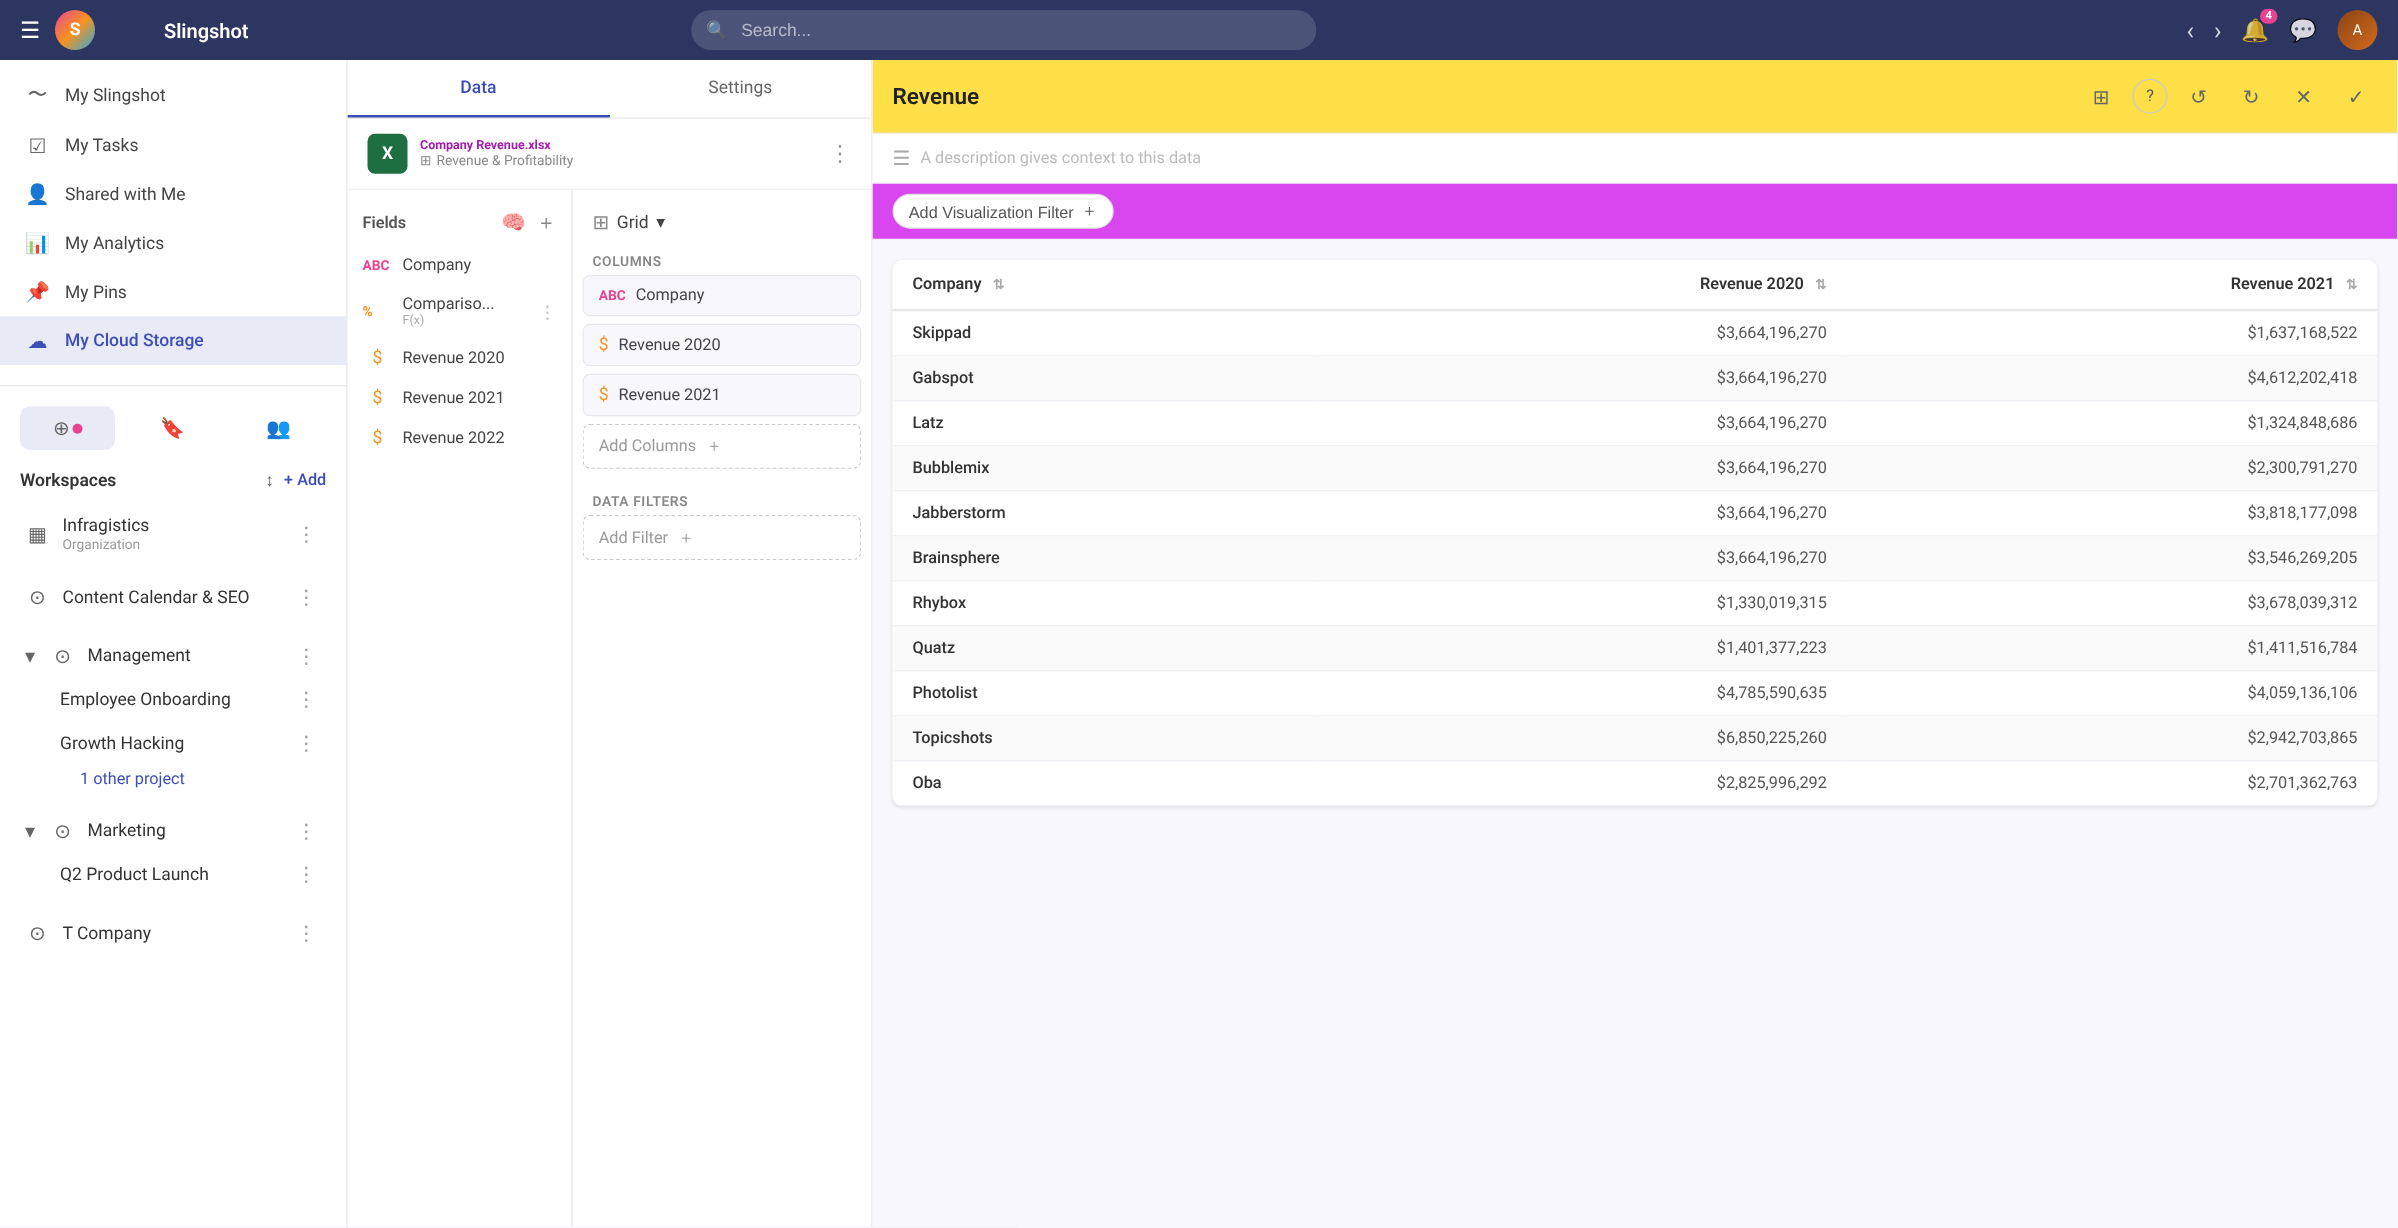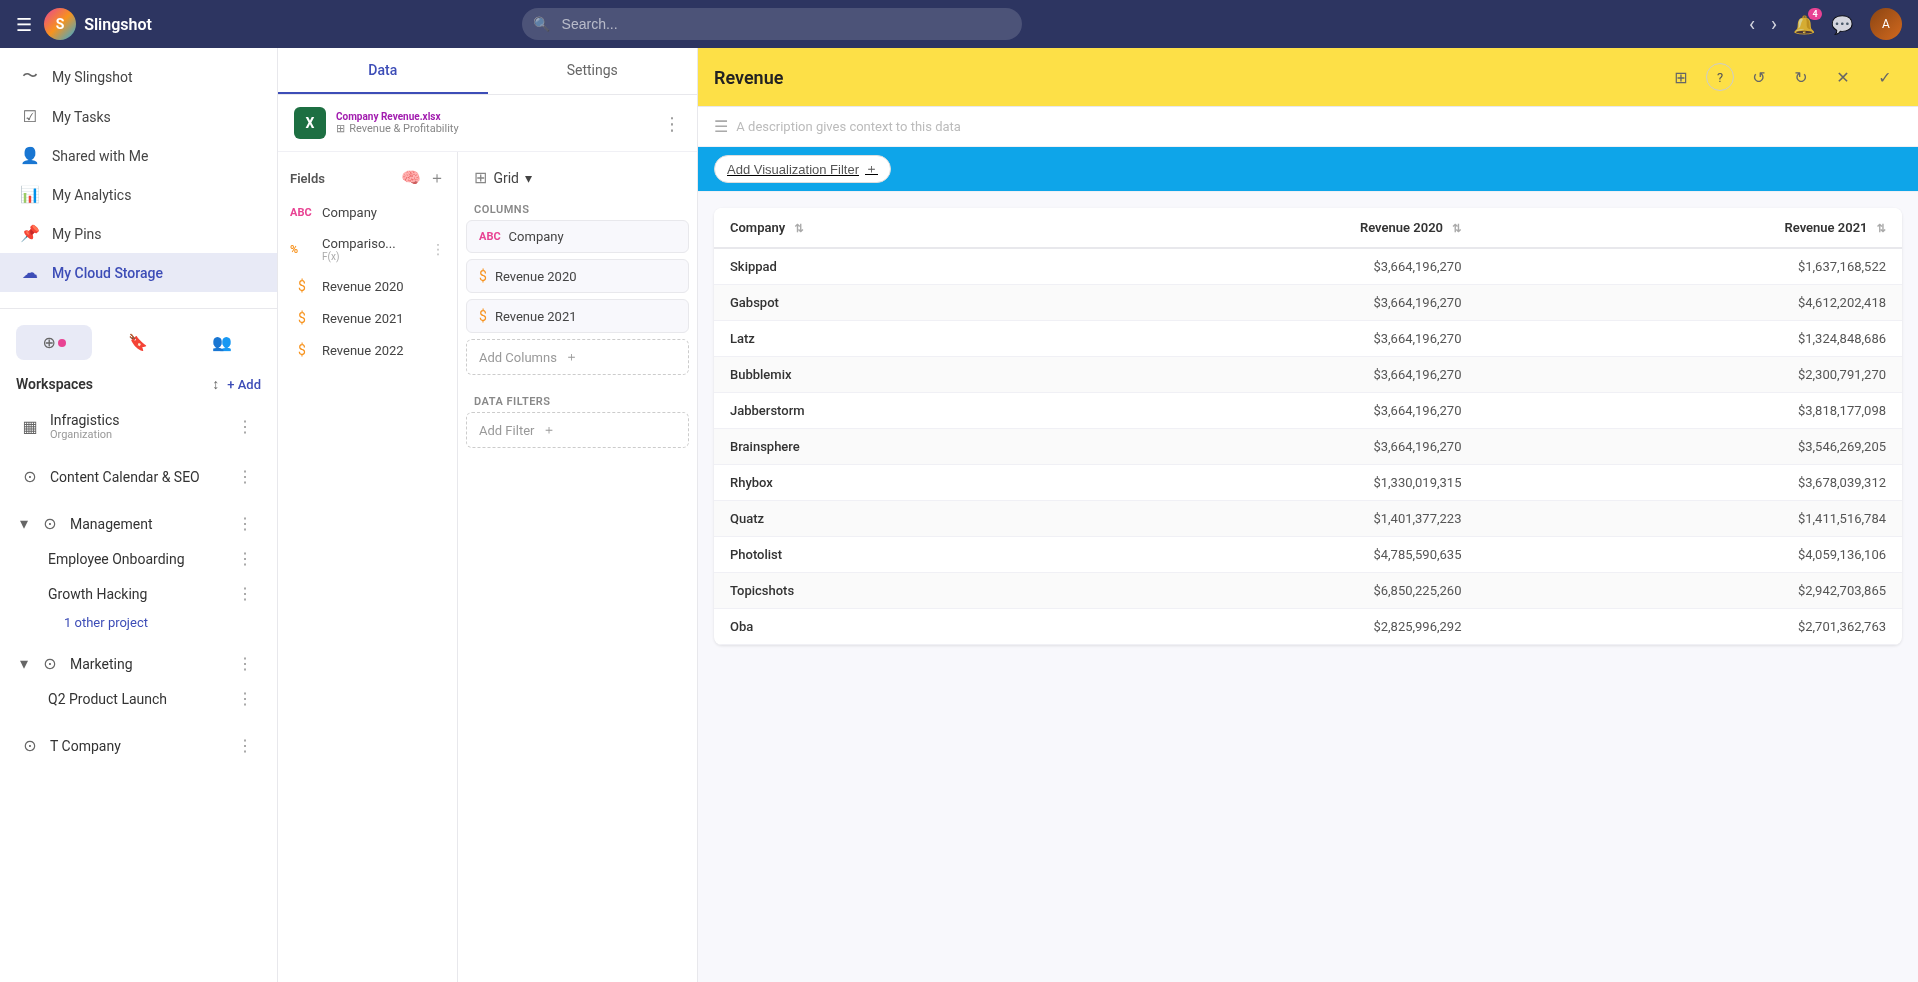--- a/index.html
+++ b/index.html
@@ -19,21 +19,21 @@
     }
     .topnav-menu-icon { color: #fff; font-size: 18px; cursor: pointer; }
     .topnav-logo { display: flex; align-items: center; gap: 8px; }
     .topnav-logo-icon {
       width: 32px; height: 32px;
       background: linear-gradient(135deg, #e84393 0%, #f7931e 50%, #29abe2 100%);
       border-radius: 50%;
       display: flex; align-items: center; justify-content: center;
       font-size: 14px; color: white; font-weight: bold;
     }
-    .topnav-logo-text { color: #fff; font-size: 16px; font-weight: 600; }
+    .topnav-logo-text { color: #fff; font-size: 16px; font-weight: 600; margin-left: 47px; }
     .topnav-search {
       flex: 1;
       max-width: 500px;
       margin: 0 auto;
       position: relative;
     }
     .topnav-search input {
       width: 100%;
       padding: 8px 16px 8px 40px;
       border-radius: 20px;
@@ -357,24 +357,23 @@
       background: #fff;
       gap: 8px;
       border-bottom: 1px solid #f0f0f5;
     }
     .viz-desc-icon { color: #aaa; font-size: 16px; }
     .viz-desc-text { font-size: 13px; color: #bbb; flex: 1; }
 
     .viz-filter-bar {
       display: flex;
       padding: 8px 16px;
-      background: #0ea5e9;
+      background: #d946ef;
       border-bottom: 1px solid #f0f0f5;
       gap: 8px;
-      text-decoration: underline;
     }
     .viz-filter-btn {
       display: flex;
       align-items: center;
       gap: 6px;
       border: 1px solid #ddd;
       border-radius: 16px;
       padding: 4px 12px;
       font-size: 13px;
       color: #555;

